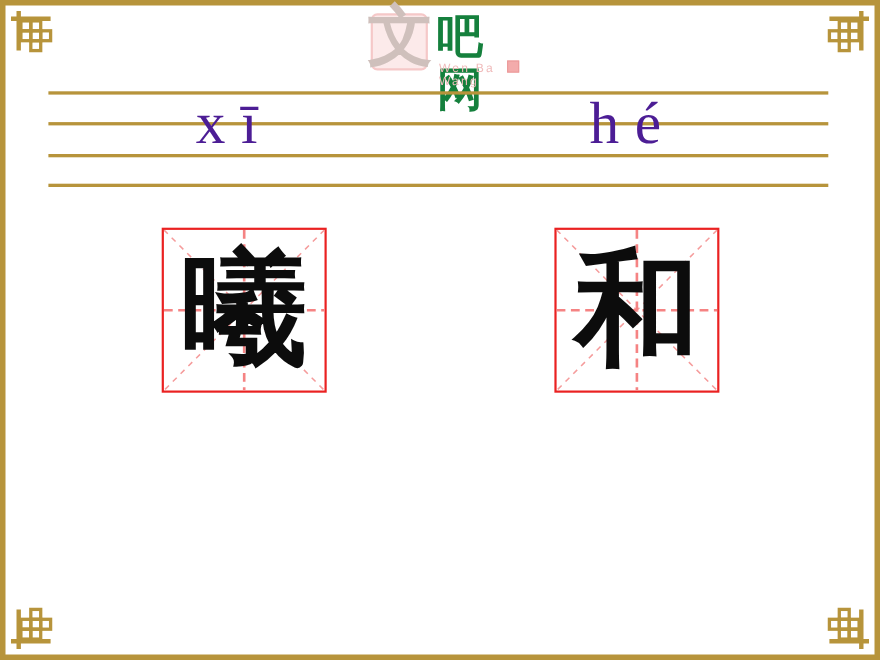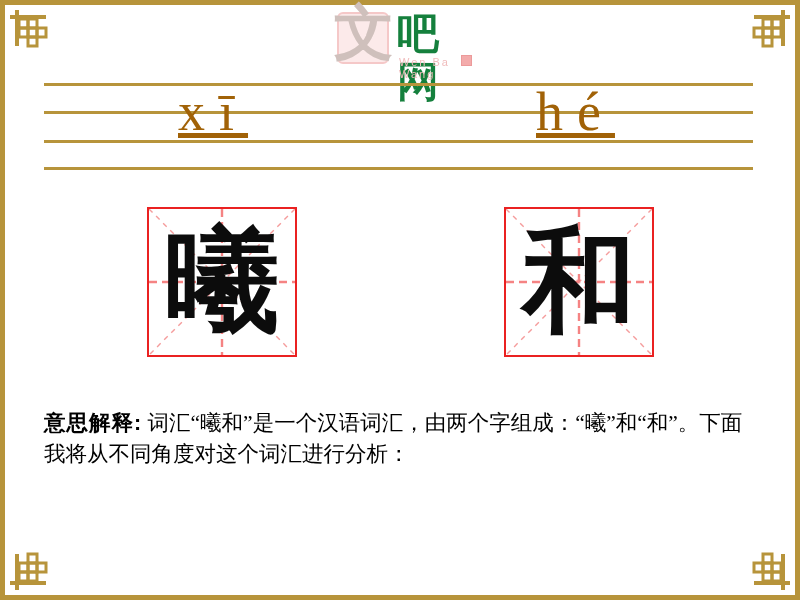--- a/index.html
+++ b/index.html
@@ -35,22 +35,22 @@
         color:#F0BCBC;font-family:"Liberation Sans", sans-serif;}
   .wm-dot{position:absolute;left:124px;top:47px;width:11px;height:11px;
         background:#F3ABAB;border:1px solid #EC9A9A;}
 
   
   .staff-line{position:absolute;left:44px;width:709px;height:3px;background:var(--gold);}
   .staff-line.l1{top:83px;}
   .staff-line.l2{top:111px;}
   .staff-line.l3{top:140px;}
   .staff-line.l4{top:167px;}
-  .pinyin{position:absolute;top:85px;font-size:54px;line-height:1;color:#a16207;
-        letter-spacing:14px;font-family:"Liberation Serif", serif;text-decoration:underline;}
+  .pinyin{position:absolute;top:85px;font-size:54px;line-height:1;color:#4c1d95;
+        letter-spacing:14px;font-family:"Liberation Serif", serif;}
   .pinyin.first{left:178px;}
   .pinyin.second{left:536px;}
 
   
   .hanzi-box{position:absolute;top:207px;width:150px;height:150px;background:#fff;
         border:2px solid var(--red);}
   .hanzi-box.b1{left:147px;}
   .hanzi-box.b2{left:504px;}
   .hanzi-box svg.guides{position:absolute;inset:0;width:100%;height:100%;}
   .hanzi{position:absolute;inset:0;display:flex;align-items:center;justify-content:center;
@@ -149,15 +149,14 @@
   <div class="hanzi-box b2">
     <svg class="guides" viewBox="0 0 146 146">
       <path d="M0 0 L146 146" stroke="#F59C9C" stroke-width="1.4" stroke-dasharray="5 5" fill="none"></path>
       <path d="M146 0 L0 146" stroke="#F59C9C" stroke-width="1.4" stroke-dasharray="5 5" fill="none"></path>
       <path d="M0 73 H146" stroke="#F58383" stroke-width="2.4" stroke-dasharray="8 5" fill="none"></path>
       <path d="M73 0 V146" stroke="#F58383" stroke-width="2.4" stroke-dasharray="8 5" fill="none"></path>
     </svg>
     <div class="hanzi">和</div>
   </div>
 
-  <p class="explanation"><span class="label">意思解释:</span><span class="body"> 词汇“曦和”是一个汉语词汇，由两个字组成：“曦”和“和”。下面我将从不同角度对这个词汇进行分析：</span></p>
 
 </div>
 
 </body></html>

